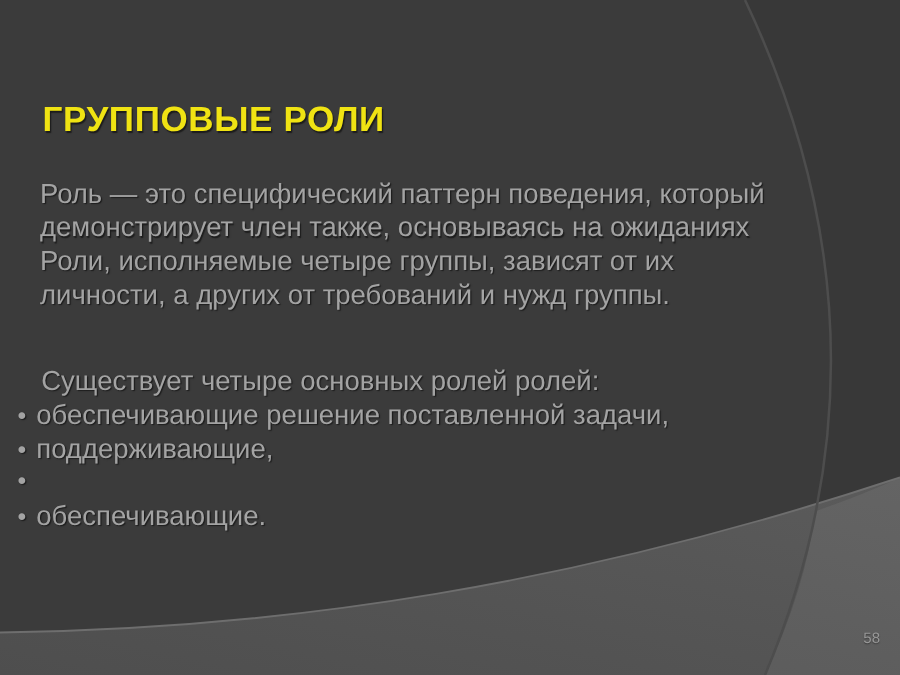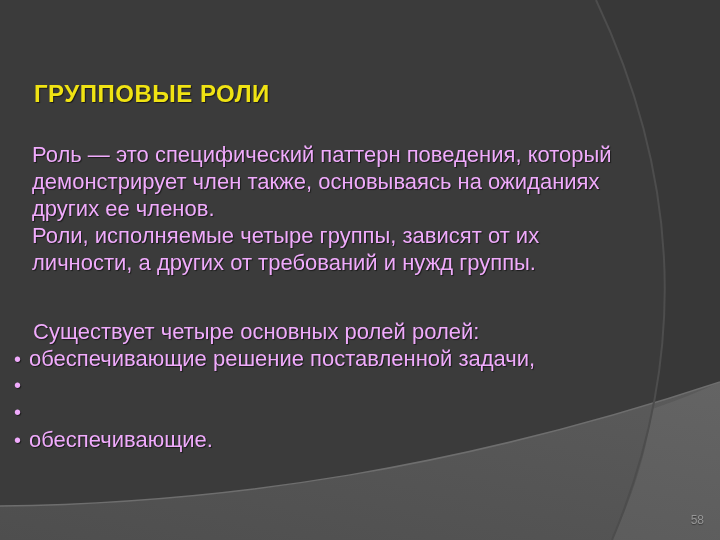--- a/index.html
+++ b/index.html
@@ -15,33 +15,33 @@
     position: absolute;
     inset: 0;
     width: 720px;
     height: 540px;
     display: block;
   }
   .title {
     position: absolute;
     left: 34px;
     top: 80px;
-    font-size: 24px;
+    font-size: 28px;
     font-weight: bold;
     color: #f0e313;
     letter-spacing: 0.5px;
     white-space: nowrap;
     text-shadow: 1px 1px 1px rgba(0,0,0,0.55);
   }
   .content {
     position: absolute;
     left: 14px;
     top: 141px;
     width: 680px;
-    color: #f0abfc;
+    color: #a3a3a3;
     font-size: 22px;
     line-height: 27px;
     text-shadow: 1px 1px 1px rgba(0,0,0,0.55);
   }
   .line {
     padding-left: 18px;
     white-space: nowrap;
     height: 27px;
   }
   .spacer { height: 42px; }
@@ -58,21 +58,21 @@
   }
   .bullet-glyph {
     width: 15px;
     flex: 0 0 15px;
     text-align: left;
     font-size: 20px;
   }
   .page-number {
     position: absolute;
     right: 16px;
-    bottom: 13px;
+    bottom: 23px;
     font-size: 12px;
     color: #979797;
     text-shadow: 0 1px 1px rgba(0,0,0,0.4);
   }
 </style>
 </head>
 <body>
 
 <div class="slide">
 
@@ -95,34 +95,34 @@
     <path d="M0,506 C230,503 460,468 720,382" fill="none" stroke="#6e6e6e" stroke-width="1.5"></path>
 
     <path d="M596,0 Q725,272 612,540" fill="none" stroke="#4d4d4d" stroke-width="2"></path>
   </svg>
 
   <div class="title">ГРУППОВЫЕ РОЛИ</div>
 
   <div class="content">
     <div class="line">Роль — это специфический паттерн поведения, который</div>
     <div class="line">демонстрирует член также, основываясь на ожиданиях</div>
-    <div class="line">других ее членов.</div>
     <div class="line">Роли, исполняемые четыре группы, зависят от их</div>
     <div class="line">личности, а других от требований и нужд группы.</div>
 
     <div class="spacer"></div>
 
     <div class="intro">Существует четыре основных ролей ролей:</div>
 
     <div class="bullet-row">
       <span class="bullet-glyph">•</span>
       <span>обеспечивающие решение поставленной задачи,</span>
     </div>
     <div class="bullet-row">
       <span class="bullet-glyph">•</span>
+      <span>поддерживающие,</span>
     </div>
     <div class="bullet-row">
       <span class="bullet-glyph">•</span>
     </div>
     <div class="bullet-row">
       <span class="bullet-glyph">•</span>
       <span>обеспечивающие.</span>
     </div>
   </div>
 

